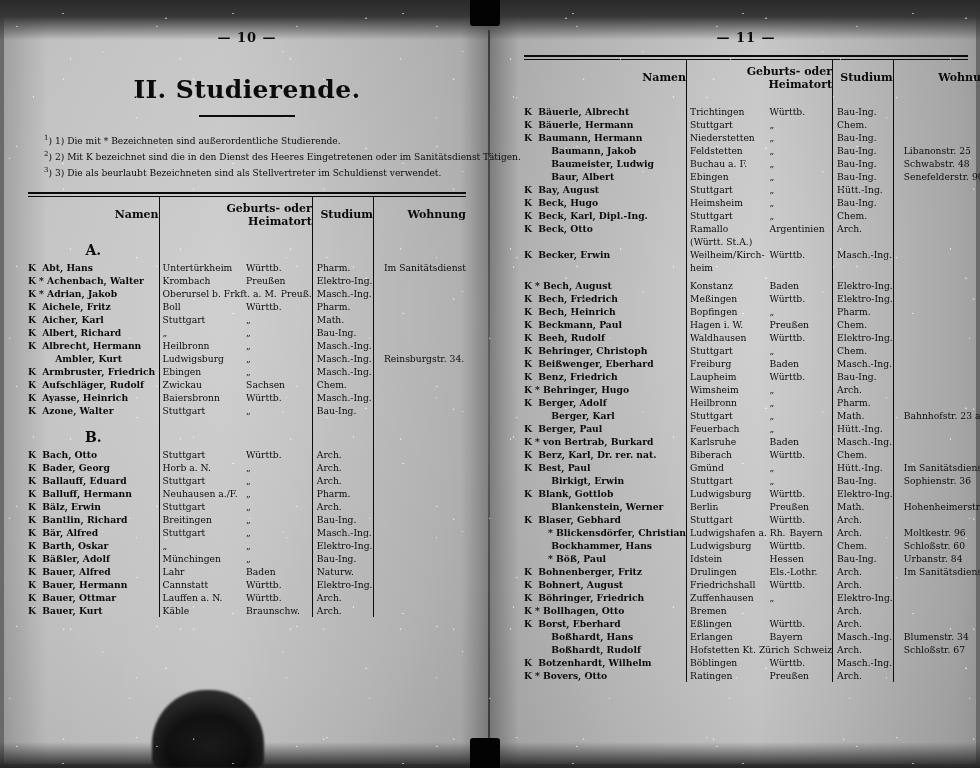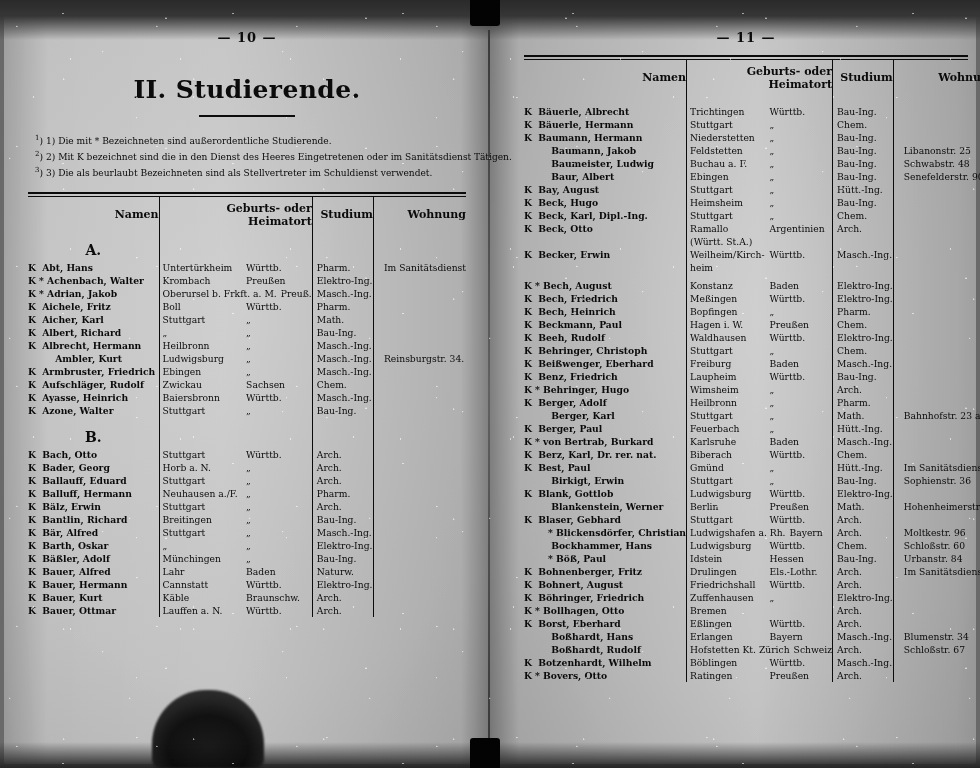--- a/index.html
+++ b/index.html
@@ -72,21 +72,21 @@
 
   .folio{text-align:center;font-size:13px;letter-spacing:1px;font-weight:bold;
     font-family:"DejaVu Serif",serif;margin-bottom:10px;}
 
   .sect-title{
     text-align:center;font-size:25px;font-weight:bold;margin:30px 0 0;
     font-family:"DejaVu Serif",serif;letter-spacing:.4px;
   }
   .rule-short{width:96px;height:2px;background:#14110e;margin:11px auto 16px;}
 
-  .notes{font-size:9.1px;line-height:1.62;margin:0 0 12px 7px;}
+  .notes{font-size:9.1px;line-height:1.62;margin:0 0 12px 16px;}
   .notes div{white-space:nowrap;}
   .notes sup{font-size:7px;}
 
   
   table{border-collapse:collapse;width:100%;font-size:9.2px;}
   .thead-rule-top{height:2px;background:#14110e;}
   .thead-rule-thin{height:1px;background:#14110e;margin-top:1.5px;}
 
   th{font-weight:bold;font-size:11px;padding:5px 0 6px;text-align:right;
      font-family:"DejaVu Serif",serif;}
@@ -436,36 +436,36 @@
             <td class="vline ortcell">
               <div class="grid">
                 <span class="o">Cannstatt</span>
                 <span class="l">Württb.</span>
               </div>
             </td>
             <td class="vline studcell">Elektro-Ing.</td>
             <td class="vline wohncell"></td>
           </tr>
           <tr>
+            <td><span class="k">K</span><span class="star"> </span><span class="nm"> Bauer, Ottmar</span></td>
+            <td class="vline ortcell">
+              <div class="grid">
+                <span class="o">Lauffen a. N.</span>
+                <span class="l">Württb.</span>
+              </div>
+            </td>
+            <td class="vline studcell">Arch.</td>
+            <td class="vline wohncell"></td>
+          </tr>
+          <tr>
             <td><span class="k">K</span><span class="star"> </span><span class="nm"> Bauer, Kurt</span></td>
             <td class="vline ortcell">
               <div class="grid">
                 <span class="o">Käble</span>
                 <span class="l">Braunschw.</span>
-              </div>
-            </td>
-            <td class="vline studcell">Arch.</td>
-            <td class="vline wohncell"></td>
-          </tr>
-          <tr>
-            <td><span class="k">K</span><span class="star"> </span><span class="nm"> Bauer, Ottmar</span></td>
-            <td class="vline ortcell">
-              <div class="grid">
-                <span class="o">Lauffen a. N.</span>
-                <span class="l">Württb.</span>
               </div>
             </td>
             <td class="vline studcell">Arch.</td>
             <td class="vline wohncell"></td>
           </tr>
         </tbody>
     </table>
   </div>
 
   <div class="page" id="page-right">

